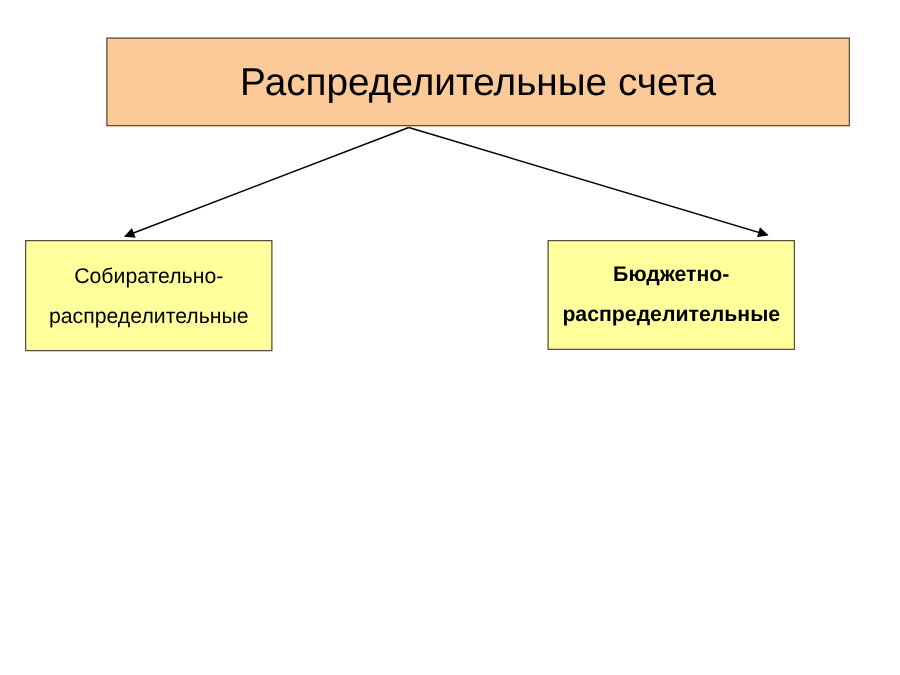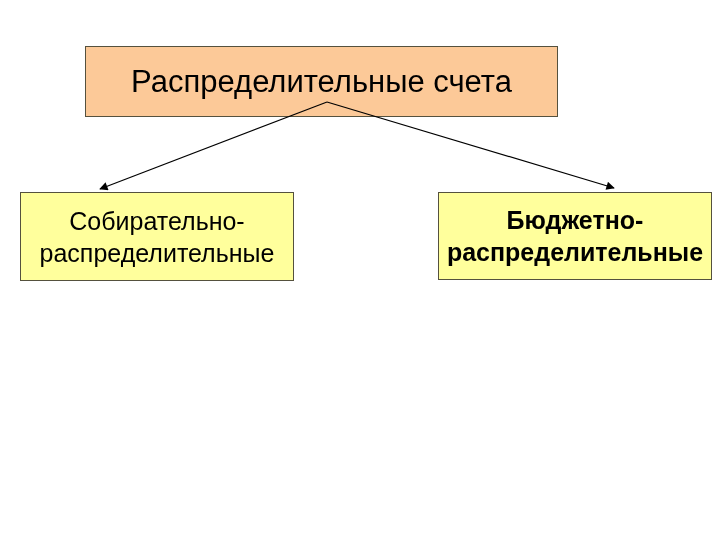--- a/index.html
+++ b/index.html
@@ -22,31 +22,30 @@
     border: 1.5px solid var(--border, #55513E);
     display: flex;
     flex-direction: column;
     align-items: center;
     justify-content: center;
     text-align: center;
   }
   .node-root {
     left: 85px;
     top: 30px;
-    width: 473px;
+    width: 595px;
     height: 71px;
     background: var(--title-fill, #FCC998);
     font-size: 31px;
     line-height: 38px;
-    margin-top: 16px;
   }
   .node-child {
-    width: 274px;
+    width: 198px;
     background: var(--child-fill, #FFFF9C);
-    font-size: 25px;
+    font-size: 17px;
     line-height: 32px;
   }
   .node-left {
     left: 20px;
     top: 192px;
     height: 89px;
   }
   .node-right {
     left: 438px;
     top: 192px;

